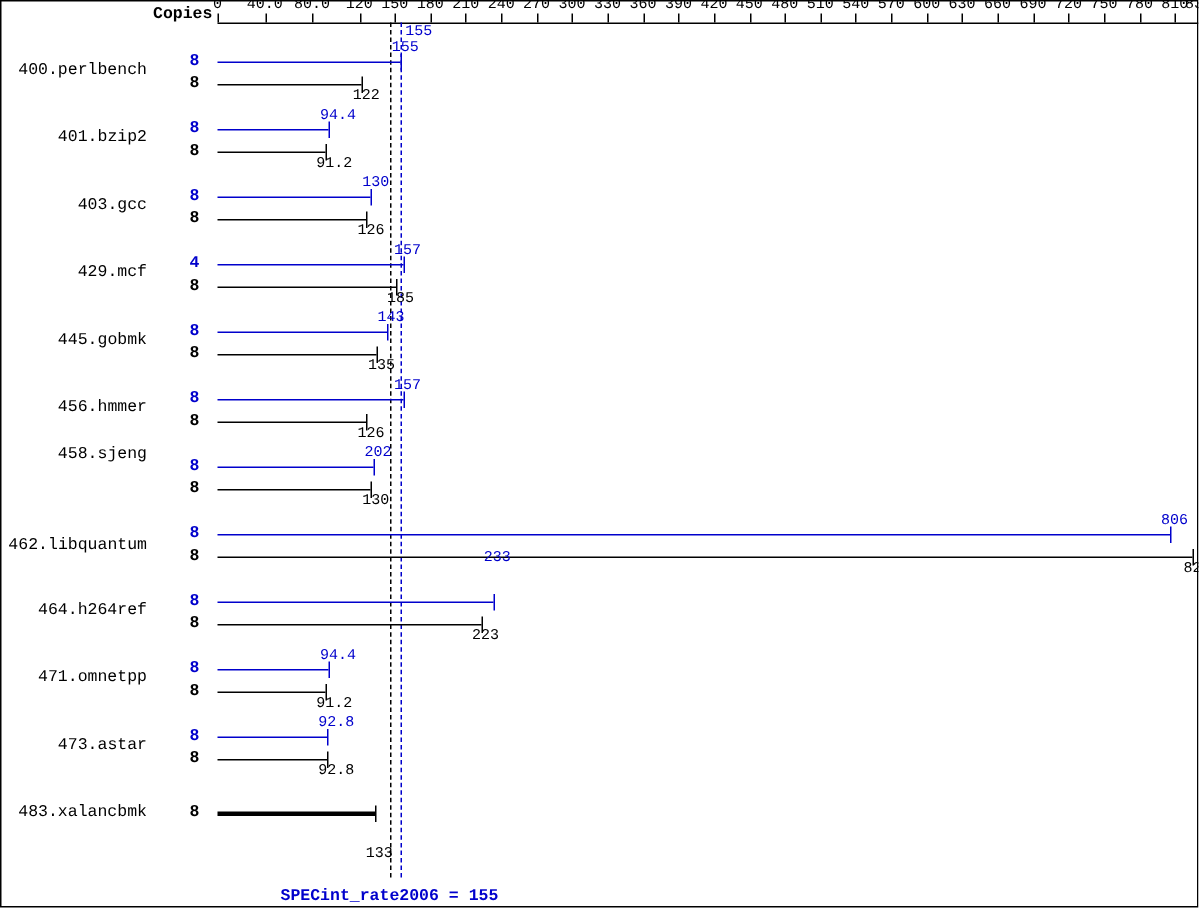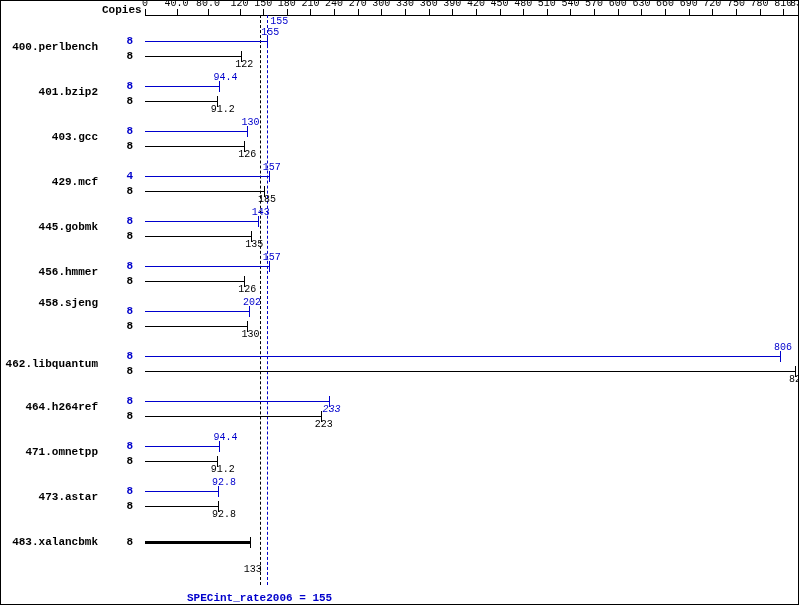--- a/index.html
+++ b/index.html
@@ -54,21 +54,21 @@
   .copies-header {
     position: absolute;
     left: 101px;
     top: 3px;
     font-weight: bold;
     font-size: 11px;
   }
   .row-label {
     position: absolute;
     right: 45px;
-    font-weight: bold;
+    font-weight: normal;
     text-align: center;
     font-size: 11px;
   }
   .copies {
     position: absolute;
     right: 10px;
     font-weight: bold;
     font-size: 11px;
   }
   .bar {
@@ -264,21 +264,21 @@
       <div class="bar-cap base" style="left: 102.434px; top: 320px;"></div>
       <div class="bar-val base" style="left: 96.4337px; top: 328px;">130</div>
       <div class="bar peak" style="left: 0px; top: 355px; width: 635.089px;"></div>
       <div class="bar-cap peak" style="left: 635.089px; top: 350px;"></div>
       <div class="bar-val peak" style="left: 629.089px; top: 341px;">806</div>
       <div class="bar base" style="left: 0px; top: 370px; width: 650.06px;"></div>
       <div class="bar-cap base" style="left: 650.06px; top: 365px;"></div>
       <div class="bar-val base" style="left: 644.06px; top: 373px;">825</div>
       <div class="bar peak" style="left: 0px; top: 400px; width: 183.593px;"></div>
       <div class="bar-cap peak" style="left: 183.593px; top: 395px;"></div>
-      <div class="bar-val peak" style="left: 177.593px; top: 403px; font-style: italic;">233</div>
+      <div class="bar-val peak" style="left: 177.593px; top: 366px;">233</div>
       <div class="bar base" style="left: 0px; top: 415px; width: 175.713px;"></div>
       <div class="bar-cap base" style="left: 175.713px; top: 410px;"></div>
       <div class="bar-val base" style="left: 169.713px; top: 418px;">223</div>
       <div class="bar peak" style="left: 0px; top: 445px; width: 74.3827px;"></div>
       <div class="bar-cap peak" style="left: 74.3827px; top: 440px;"></div>
       <div class="bar-val peak" style="left: 68.3827px; top: 431px;">94.4</div>
       <div class="bar base" style="left: 0px; top: 460px; width: 71.8612px;"></div>
       <div class="bar-cap base" style="left: 71.8612px; top: 455px;"></div>
       <div class="bar-val base" style="left: 65.8612px; top: 463px;">91.2</div>
       <div class="bar peak" style="left: 0px; top: 490px; width: 73.1219px;"></div>

